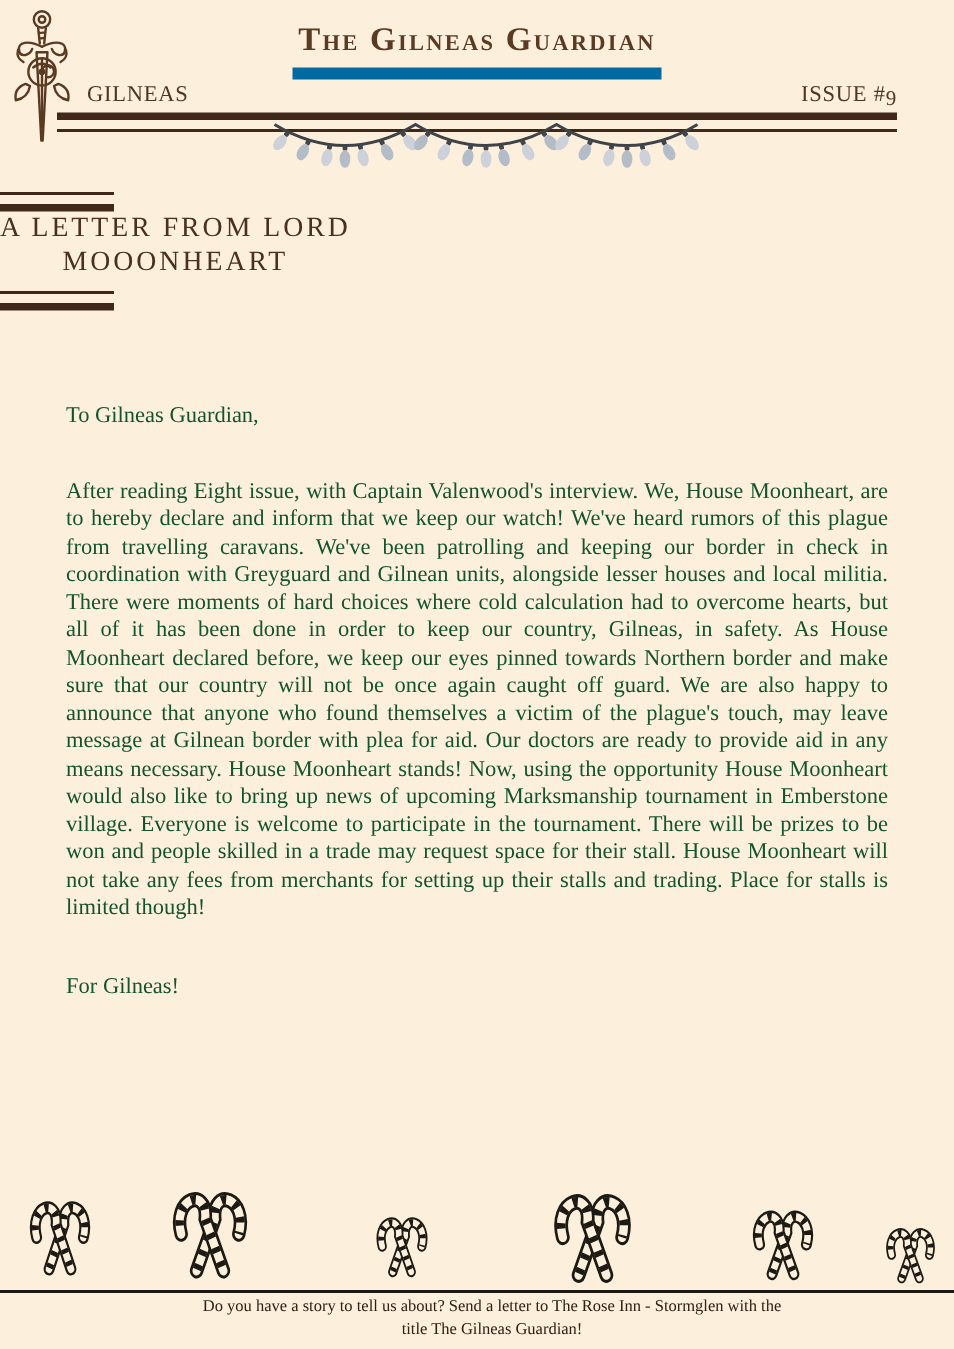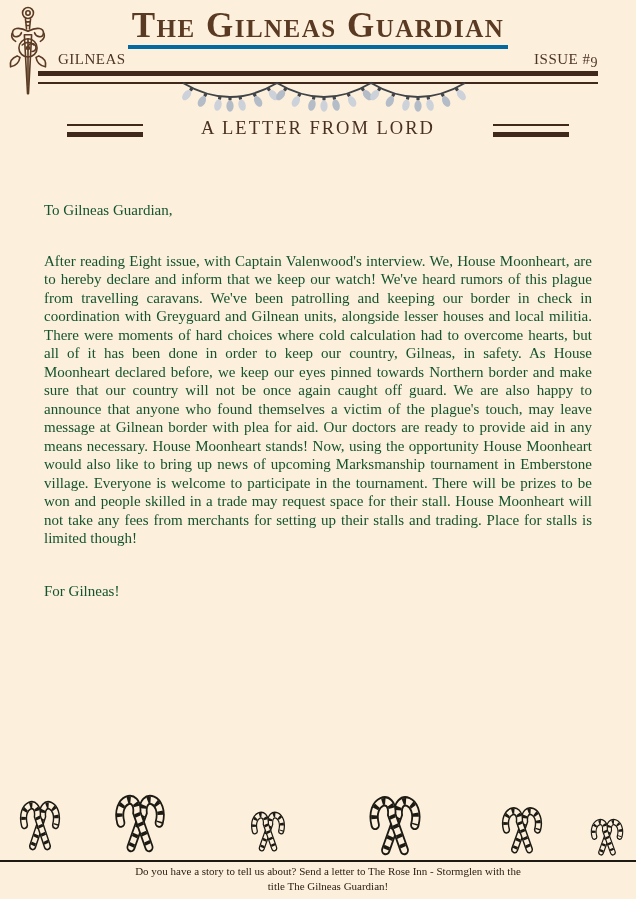--- a/index.html
+++ b/index.html
@@ -20,25 +20,25 @@
   .logo {
     position: absolute;
     left: 6px; top: 5px;
     width: 44px; height: 96px;
   }
   .masthead-title {
     display: table;
     margin: 8px auto 0 auto;
     font-variant: small-caps;
     font-weight: 700;
-    font-size: 35px;
+    font-size: 22px;
     line-height: 36px;
     letter-spacing: 1.5px;
     color: #5a3a22;
-    border-bottom: 4px solid #0369a1;
+    border-bottom: 8px solid #0369a1;
     padding: 0 4px 1px 4px;
     white-space: nowrap;
   }
   .meta-row {
     display: flex;
     justify-content: space-between;
     align-items: flex-end;
     margin: 2px 38px 0 38px;
     padding-left: 20px;
     font-size: 15px;
@@ -60,22 +60,22 @@
     position: absolute;
     left: 181px; top: 81px;
     width: 290px; height: 40px;
   }
 
   
   .heading-row {
     display: flex;
     justify-content: center;
     align-items: flex-start;
-    gap: 58px;
     margin-top: 33px;
+    flex-direction: column;
   }
   .ornament { width: 76px; margin-top: 7px; }
   .ornament .o-thin  { height: 2px; background: #40281a; }
   .ornament .o-thick { height: 5px; background: #40281a; margin-top: 6px; }
   .heading-text {
     text-align: center;
     font-size: 18.5px;
     line-height: 23px;
     letter-spacing: 2px;
     color: #4a3020;
@@ -194,20 +194,21 @@
     <use href="#bulb" transform="translate(274.8,7) rotate(-38)" style="color:#ccd1da"></use>
   </svg>
 
   <div class="heading-row">
     <div class="ornament">
       <div class="o-thin"></div>
         <div class="o-thick"></div>
     </div>
     <div class="heading-text">
       <div>A LETTER FROM LORD</div>
+      <div>MOOONHEART</div>
     </div>
     <div class="ornament">
       <div class="o-thin"></div>
         <div class="o-thick"></div>
     </div>
   </div>
 
   <div class="letter">
     <div class="salutation">To Gilneas Guardian,</div>
     <div class="letter-body">After reading Eight issue, with Captain Valenwood's interview. We, House Moonheart, are to hereby declare and inform that we keep our watch! We've heard rumors of this plague from travelling caravans. We've been patrolling and keeping our border in check in coordination with Greyguard and Gilnean units, alongside lesser houses and local militia. There were moments of hard choices where cold calculation had to overcome hearts, but all of it has been done in order to keep our country, Gilneas, in safety. As House Moonheart declared before, we keep our eyes pinned towards Northern border and make sure that our country will not be once again caught off guard. We are also happy to announce that anyone who found themselves a victim of the plague's touch, may leave message at Gilnean border with plea for aid. Our doctors are ready to provide aid in any means necessary. House Moonheart stands! Now, using the opportunity House Moonheart would also like to bring up news of upcoming Marksmanship tournament in Emberstone village. Everyone is welcome to participate in the tournament. There will be prizes to be won and people skilled in a trade may request space for their stall. House Moonheart will not take any fees from merchants for setting up their stalls and trading. Place for stalls is limited though!</div>

